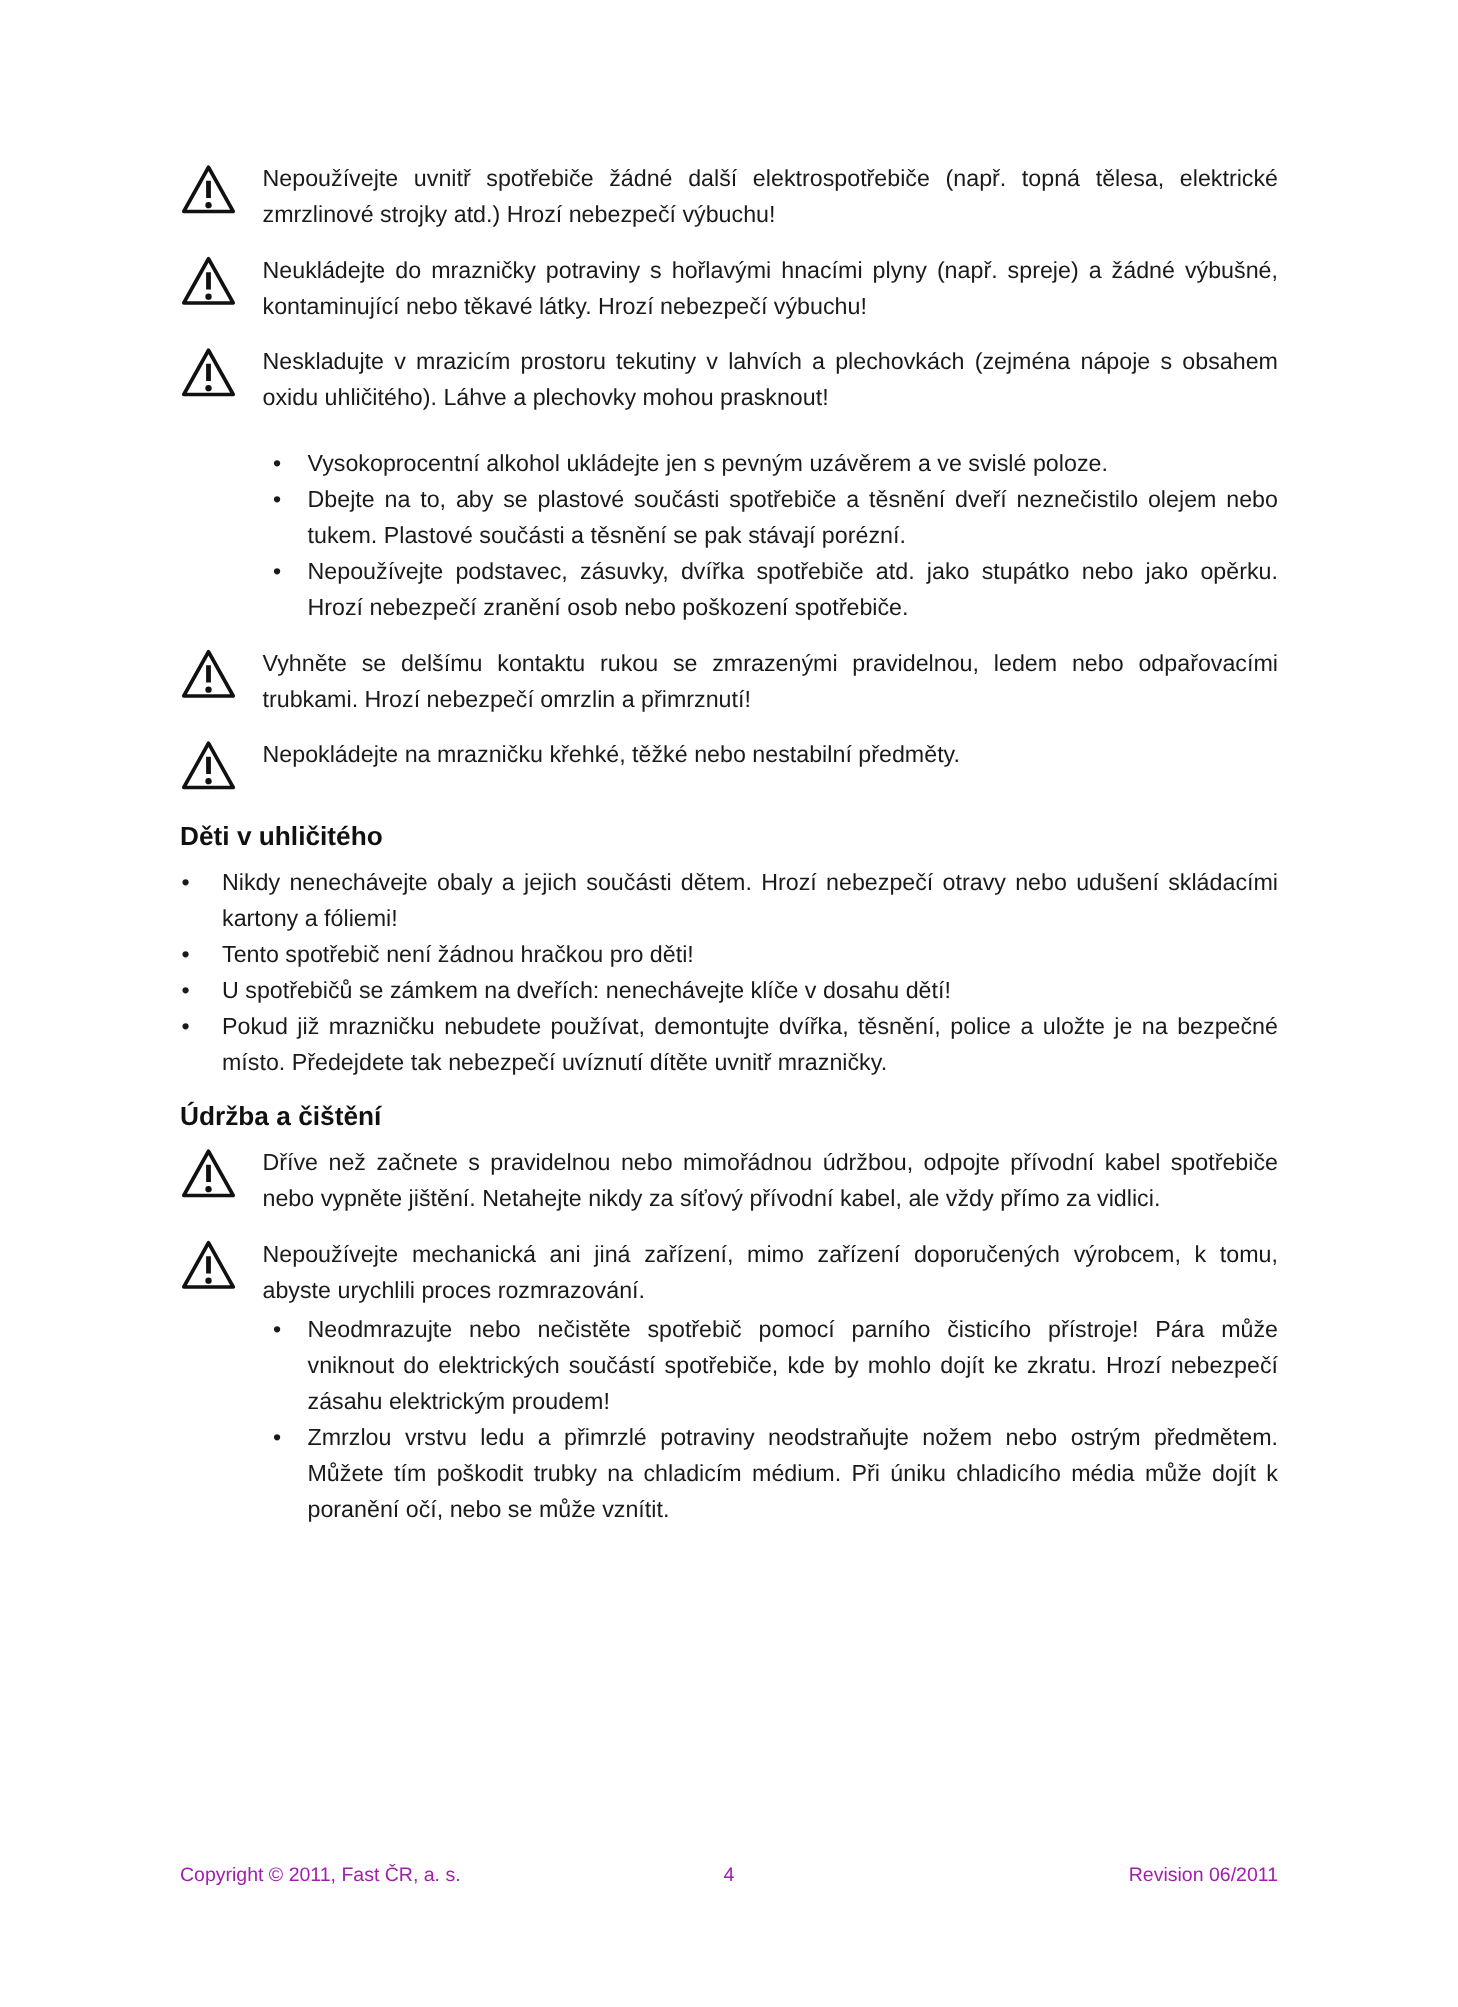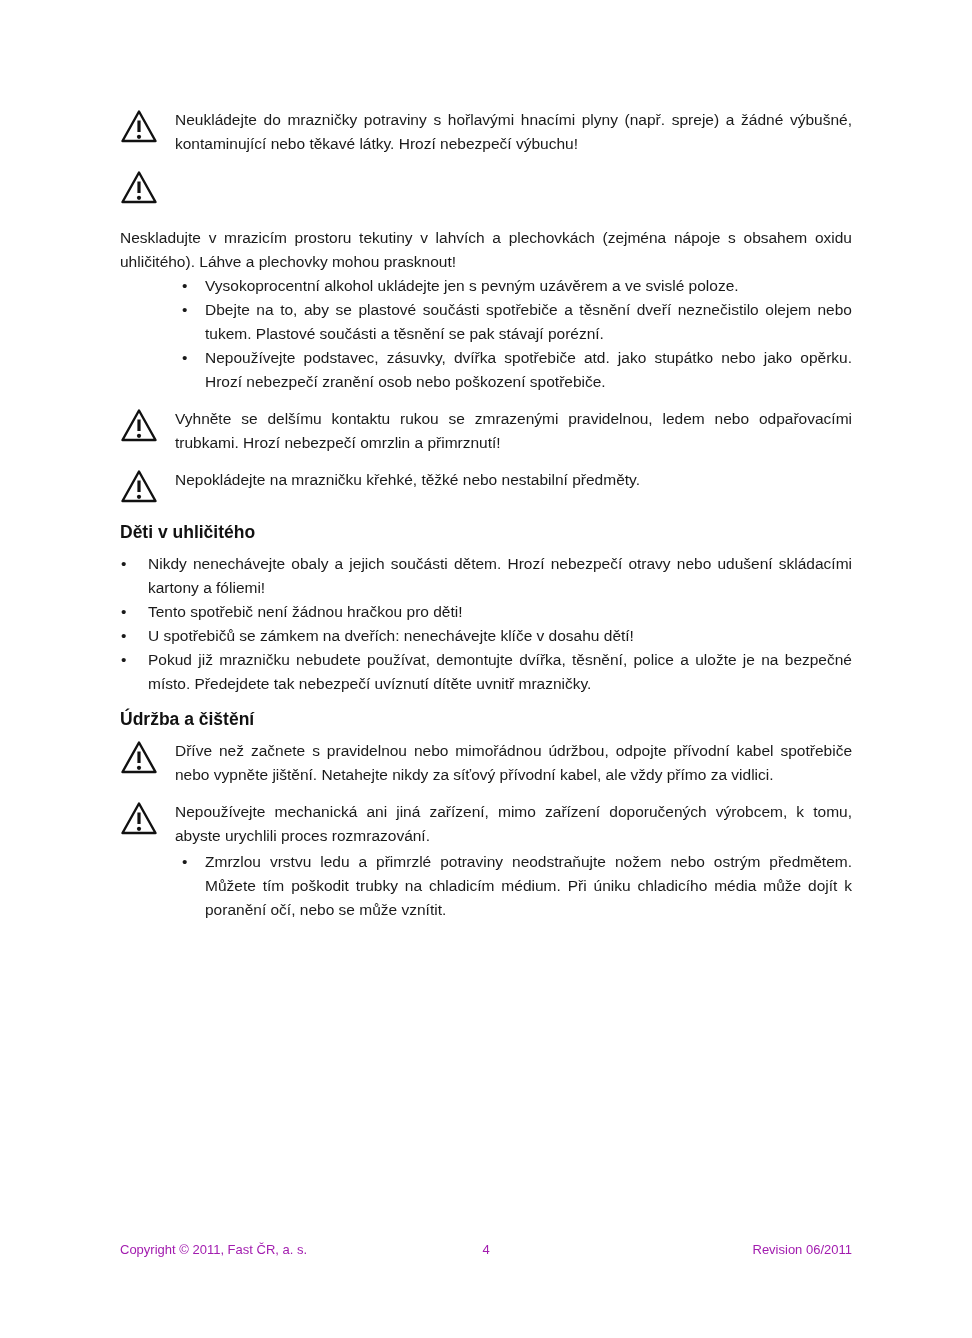--- a/index.html
+++ b/index.html
@@ -54,33 +54,43 @@
   .footer .center { position: absolute; left: 0; right: 0; text-align: center; }
   svg .tri { fill: none; stroke: #111; stroke-width: 2.4; stroke-linejoin: round; }
   svg .bang { stroke: #111; stroke-width: 3.2; }
   svg .dot { fill: #111; }
 </style>
 </head>
 <body>
 
 <div class="page">
 
+  <div class="warning-block">
+    <span class="warn-icon">
+      <svg width="38" height="35" viewBox="0 0 38 35">
+          <path class="tri" d="M19 2.5 L35.5 32 L2.5 32 Z"></path>
+          <path class="bang" d="M19 11.5 L19 23"></path>
+          <circle class="dot" cx="19" cy="27.8" r="2.1"></circle>
+        </svg>
+    </span>
+    <p class="warn-text">Nepoužívejte uvnitř spotřebiče žádné další elektrospotřebiče (např. topná tělesa, elektrické zmrzlinové strojky atd.) Hrozí nebezpečí výbuchu!</p>
+  </div>
 
   <div class="warning-block">
     <span class="warn-icon">
       <svg width="38" height="35" viewBox="0 0 38 35">
           <path class="tri" d="M19 2.5 L35.5 32 L2.5 32 Z"></path>
           <path class="bang" d="M19 11.5 L19 23"></path>
           <circle class="dot" cx="19" cy="27.8" r="2.1"></circle>
         </svg>
     </span>
     <p class="warn-text">Neukládejte do mrazničky potraviny s hořlavými hnacími plyny (např. spreje) a žádné výbušné, kontaminující nebo těkavé látky. Hrozí nebezpečí výbuchu!</p>
   </div>
 
-  <div class="warning-block" style="margin-bottom:0;flex-direction:column;">
+  <div class="warning-block" style="margin-bottom:20px;">
     <span class="warn-icon">
       <svg width="38" height="35" viewBox="0 0 38 35">
           <path class="tri" d="M19 2.5 L35.5 32 L2.5 32 Z"></path>
           <path class="bang" d="M19 11.5 L19 23"></path>
           <circle class="dot" cx="19" cy="27.8" r="2.1"></circle>
         </svg>
     </span>
     <p class="warn-text">Neskladujte v mrazicím prostoru tekutiny v lahvích a plechovkách (zejména nápoje s obsahem oxidu uhličitého). Láhve a plechovky mohou prasknout!</p>
   </div>
 
@@ -140,20 +150,21 @@
       <svg width="38" height="35" viewBox="0 0 38 35">
           <path class="tri" d="M19 2.5 L35.5 32 L2.5 32 Z"></path>
           <path class="bang" d="M19 11.5 L19 23"></path>
           <circle class="dot" cx="19" cy="27.8" r="2.1"></circle>
         </svg>
     </span>
     <p class="warn-text">Nepoužívejte mechanická ani jiná zařízení, mimo zařízení doporučených výrobcem, k tomu, abyste urychlili proces rozmrazování.</p>
   </div>
 
   <ul class="sub-bullets">
+    <li>Neodmrazujte nebo nečistěte spotřebič pomocí parního čisticího přístroje! Pára může vniknout do elektrických součástí spotřebiče, kde by mohlo dojít ke zkratu. Hrozí nebezpečí zásahu elektrickým proudem!</li>
     <li>Zmrzlou vrstvu ledu a přimrzlé potraviny neodstraňujte nožem nebo ostrým předmětem. Můžete tím poškodit trubky na chladicím médium. Při úniku chladicího média může dojít k poranění očí, nebo se může vznítit.</li>
   </ul>
 
   <div class="footer">
     <span>Copyright © 2011, Fast ČR, a. s.</span>
     <span class="center">4</span>
     <span>Revision 06/2011</span>
   </div>
 
 </div>

